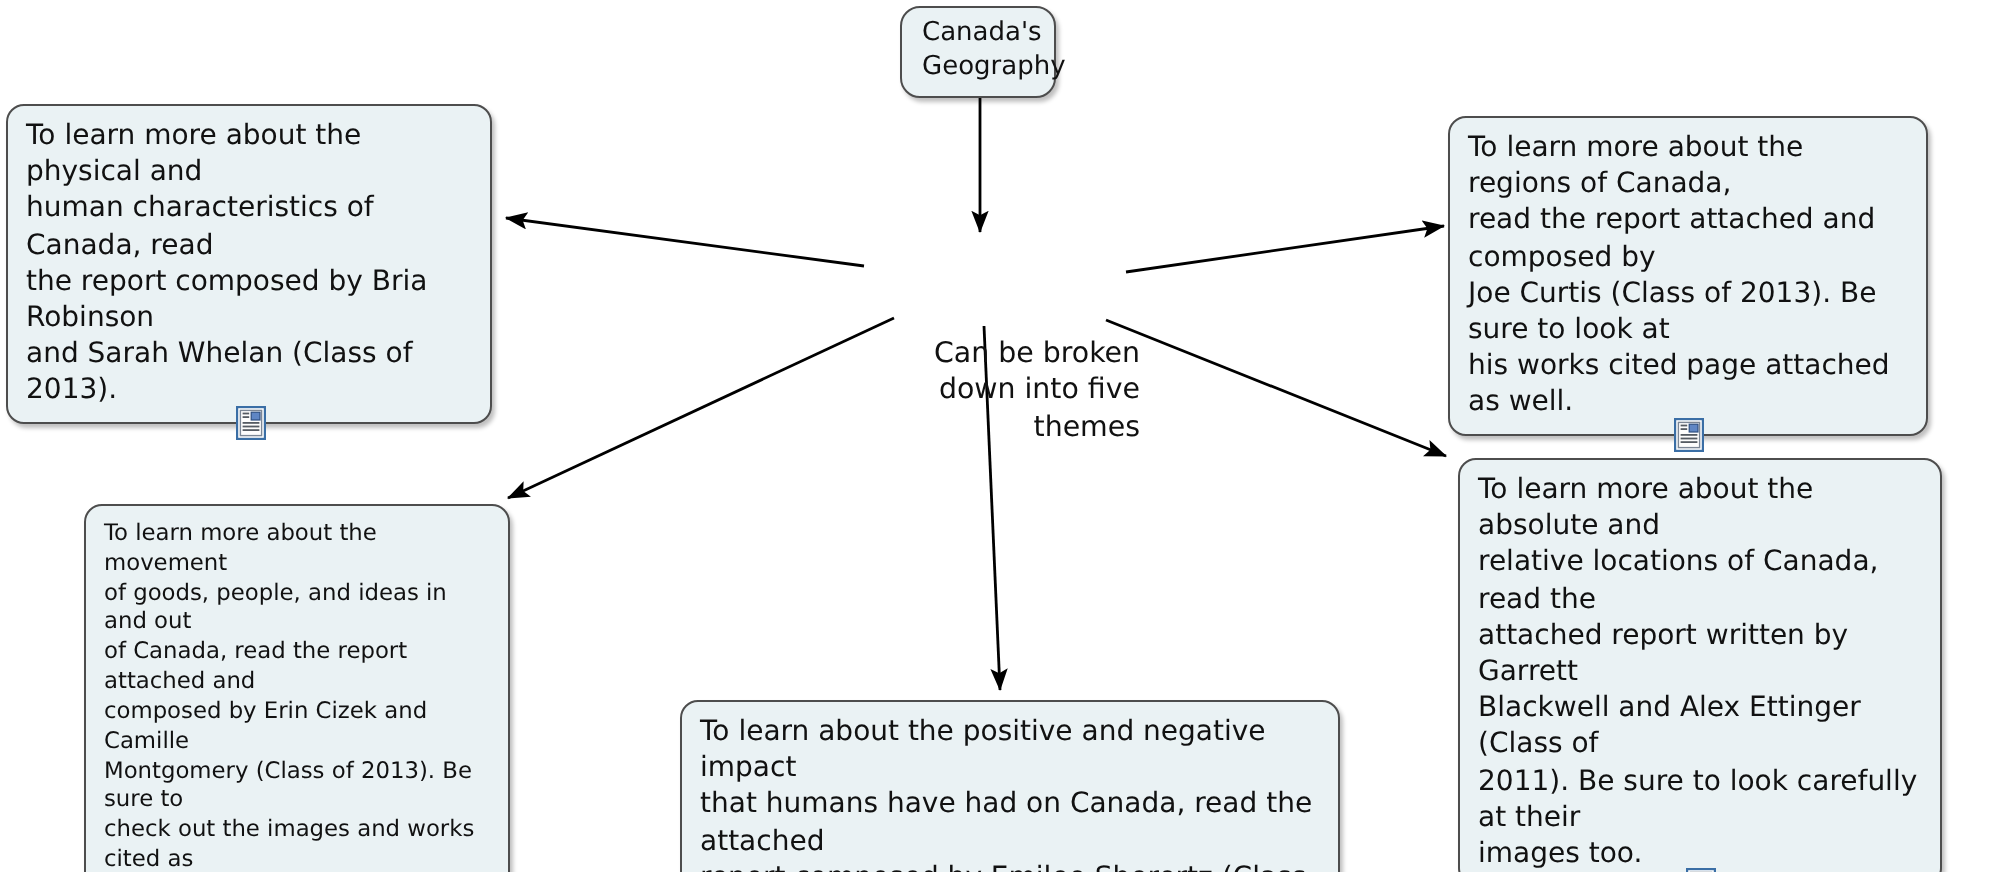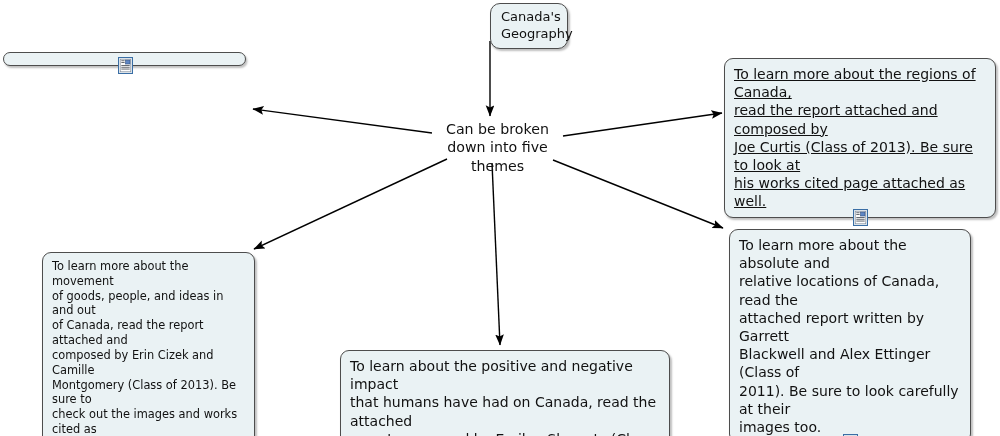--- a/index.html
+++ b/index.html
@@ -40,22 +40,23 @@
     line-height: 1.30;
   }
   .node .txt {
     display: block;
     white-space: pre-line;
   }
   .node.center-node {
     background: transparent;
     border: none;
     box-shadow: none;
-    text-align: center;
+    text-align: right;
     padding: 0;
+    margin-top: 48px;
   }
   .node.title-node {
     text-align: center;
     padding: 5px 10px;
     border-radius: 10px;
   }
   
   .doc-icon {
     position: absolute;
     width: 15px;
@@ -87,44 +88,48 @@
 
     <line x1="563" y1="136" x2="722" y2="113" stroke="#000000" stroke-width="1.4" marker-end="url(#arrowhead)"></line>
 
     <line x1="447" y1="159" x2="254" y2="249" stroke="#000000" stroke-width="1.4" marker-end="url(#arrowhead)"></line>
 
     <line x1="553" y1="160" x2="723" y2="228" stroke="#000000" stroke-width="1.4" marker-end="url(#arrowhead)"></line>
 
     <line x1="492" y1="163" x2="500" y2="345" stroke="#000000" stroke-width="1.4" marker-end="url(#arrowhead)"></line>
   </svg>
 
-  <div class="node title-node f13" style="left:450px; top:3px; width:78px;margin-left:40px;">
+  <div class="node title-node f13" style="left:450px; top:3px; width:78px;">
     <span class="txt">Canada's
 Geography</span>
   </div>
 
   <div class="node center-node f145" style="left:425px; top:120px; width:145px;">
     <span class="txt">Can be broken
 down into five themes</span>
   </div>
 
   <div class="node f14" style="left:3px; top:52px; width:243px;">
+    <span class="txt">To learn more about the physical and
+human characteristics of Canada, read
+the report composed by Bria Robinson
+and Sarah Whelan (Class of 2013).</span>
     <svg class="doc-icon" viewBox="0 0 15 17">
       <rect x="0.5" y="0.5" width="14" height="16" fill="#ffffff" stroke="#3a6ea5" stroke-width="1.2"></rect>
       <rect x="2.2" y="2.2" width="10.6" height="12.6" fill="#fdfdfd" stroke="#7c8796" stroke-width="0.7"></rect>
       <rect x="7.6" y="3.1" width="4.4" height="3.9" fill="#5f86c4" stroke="#2e4f80" stroke-width="0.6"></rect>
       <rect x="3.3" y="3.3" width="3.3" height="0.9" fill="#555b63"></rect>
       <rect x="3.3" y="5.1" width="3.3" height="0.9" fill="#555b63"></rect>
       <rect x="3.3" y="8.0" width="8.4" height="0.9" fill="#555b63"></rect>
       <rect x="3.3" y="9.8" width="8.4" height="0.9" fill="#555b63"></rect>
       <rect x="3.3" y="11.6" width="8.4" height="0.9" fill="#555b63"></rect>
     </svg>
   </div>
 
-  <div class="node f14" style="left:724px; top:58px; width:272px;text-decoration:underline;">
+  <div class="node f14" style="left:724px; top:58px; width:240px;">
     <span class="txt">To learn more about the regions of Canada,
 read the report attached and composed by
 Joe Curtis (Class of 2013). Be sure to look at
 his works cited page attached as well.</span>
     <svg class="doc-icon" viewBox="0 0 15 17">
       <rect x="0.5" y="0.5" width="14" height="16" fill="#ffffff" stroke="#3a6ea5" stroke-width="1.2"></rect>
       <rect x="2.2" y="2.2" width="10.6" height="12.6" fill="#fdfdfd" stroke="#7c8796" stroke-width="0.7"></rect>
       <rect x="7.6" y="3.1" width="4.4" height="3.9" fill="#5f86c4" stroke="#2e4f80" stroke-width="0.6"></rect>
       <rect x="3.3" y="3.3" width="3.3" height="0.9" fill="#555b63"></rect>
       <rect x="3.3" y="5.1" width="3.3" height="0.9" fill="#555b63"></rect>

